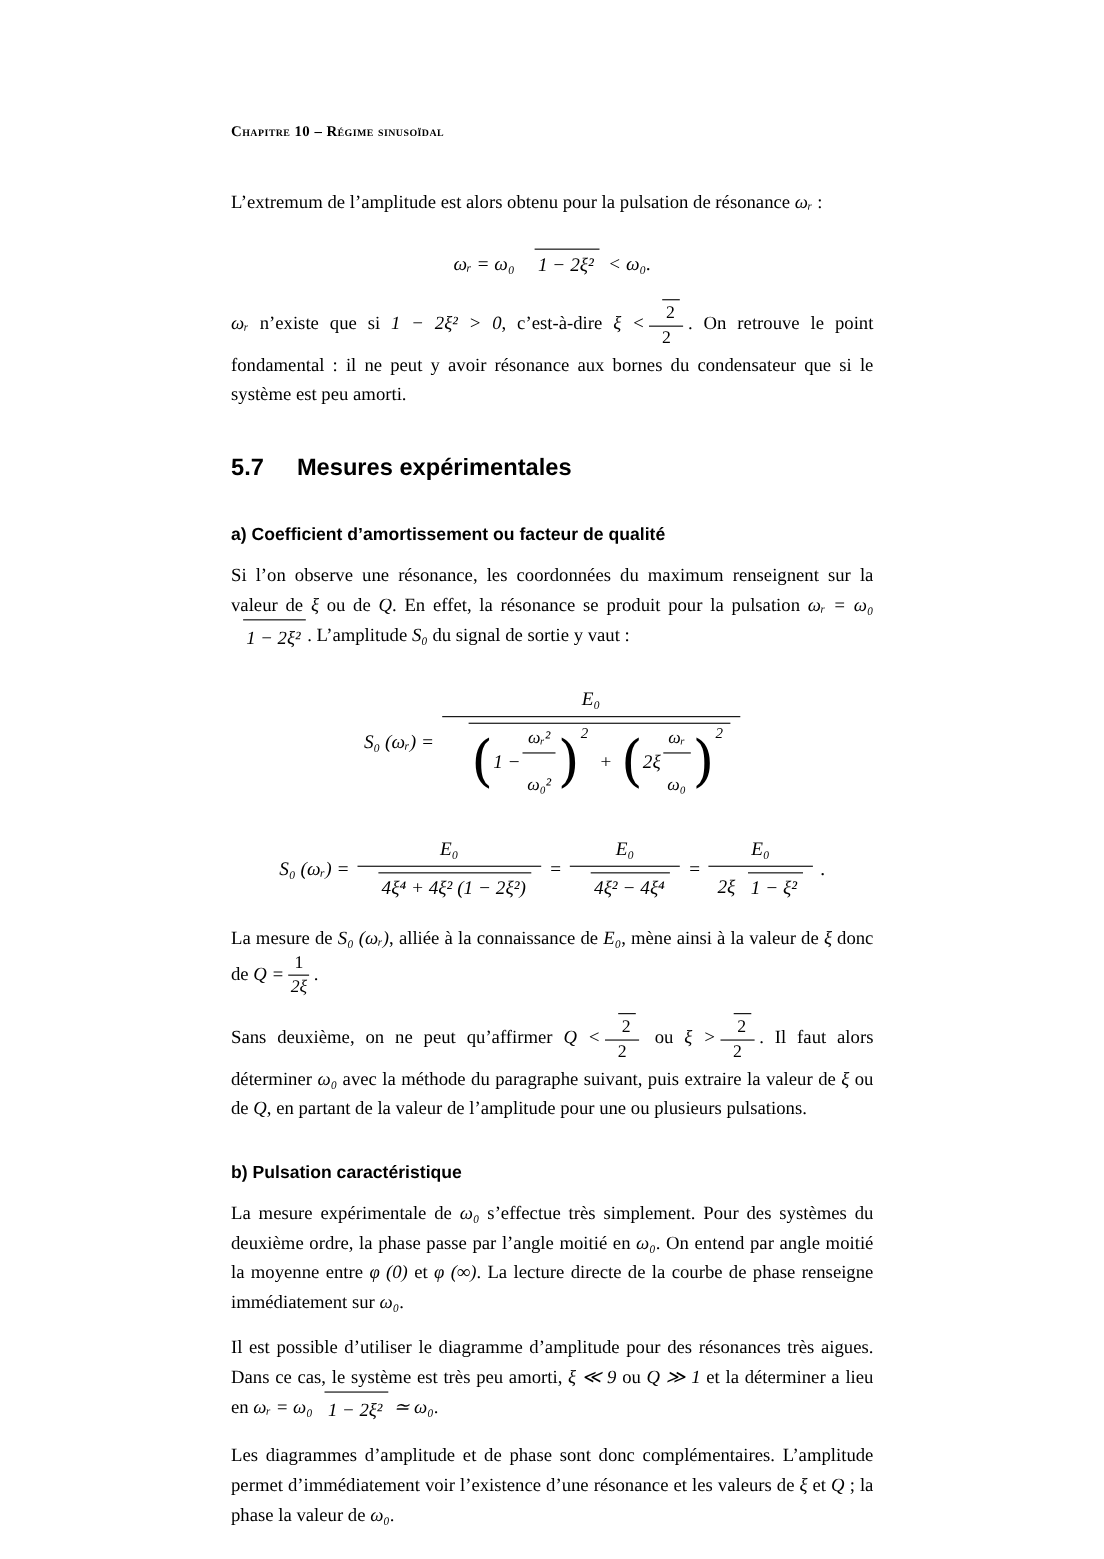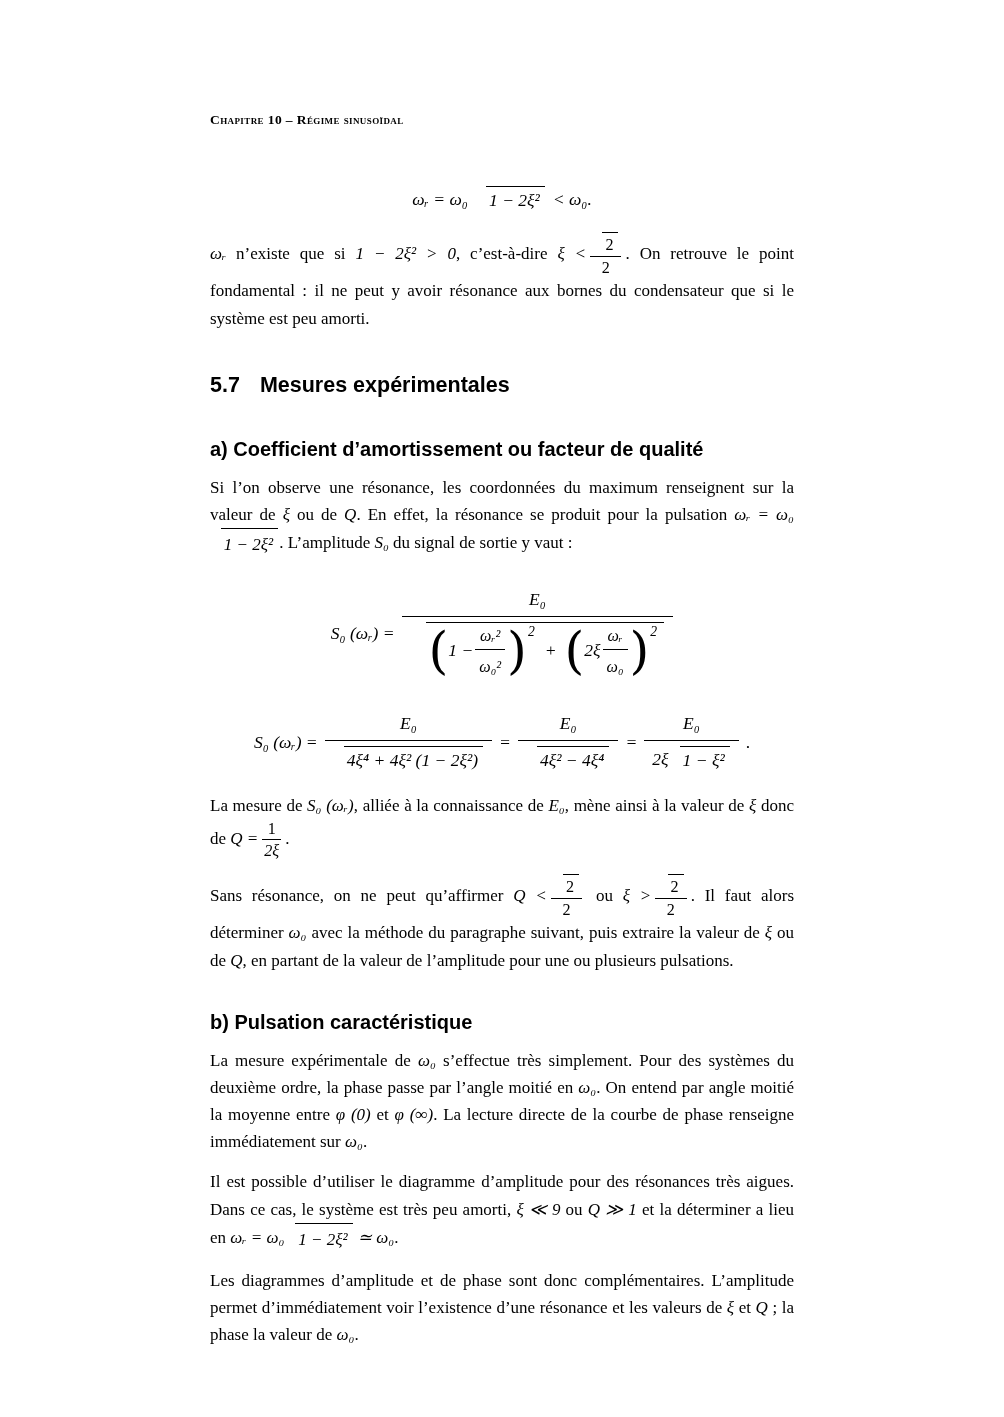--- a/index.html
+++ b/index.html
@@ -45,21 +45,21 @@
   }
 
   
   .bfrac { display: inline-block; text-align: center; vertical-align: middle; }
   .bfrac > .num { display: block; padding: 0 8px 4px; }
   .bfrac > .den { display: block; border-top: 1.4px solid #000; padding: 5px 8px 0; }
 
   
   .sfrac { display: inline-block; text-align: center; font-size: 0.92em; margin: 0 2px; vertical-align: middle; }
   .sfrac > .num { display: block; padding: 0 4px 2px; }
-  .sfrac > .den { display: block; border-top: 1.2px solid #000; padding: 6px 4px 0; }
+  .sfrac > .den { display: block; border-top: 1.2px solid #000; padding: 18px 4px 0; }
 
   
   .ifrac { display: inline-block; text-align: center; vertical-align: middle; margin: 0 4px; line-height: 1.2; font-size: 0.95em; }
   .ifrac > .num { display: block; padding: 0 2px 1px; }
   .ifrac > .den { display: block; border-top: 1.1px solid #000; padding: 1px 2px 0; }
 
   
   .sqrt { display: inline-flex; align-items: flex-start; vertical-align: middle; margin: 0 1px; }
   .sqrt > .sign { flex: none; width: 0.58em; position: relative; }
   .sqrt > .sign svg { position: absolute; inset: 0; width: 100%; height: 100%; display: block; }
@@ -71,47 +71,48 @@
     font-weight: 300;
     line-height: 0;
     font-family: "DejaVu Serif", serif;
   }
   .rad sup { align-self: flex-start; font-size: 0.78em; line-height: 1; margin: 0 2px 0 1px; }
   .op { margin: 0 8px; }
   .den-row { display: inline-flex; align-items: center; }
 
   .section-h {
     display: flex;
-    gap: 20px;
+    gap: 30px;
     font-family: "Liberation Sans", sans-serif;
     font-size: 21.5px;
     font-weight: bold;
     margin: 28px 0 16px 0;
   }
   .sub-h {
     font-family: "Liberation Sans", sans-serif;
-    font-size: 20px;
+    font-size: 16px;
     font-weight: bold;
     margin: 24px 0 13px 0;
   }
   .page-footer {
     margin-top: auto;
     font-weight: bold;
     font-size: 15px;
   }
 </style>
 </head>
 <body>
 
 <div class="page">
 
   <div class="running-head">
     <span>Chapitre 10 – Régime sinusoïdal</span>
   </div>
 
+  <p class="para"><span>L’extremum de l’amplitude est alors obtenu pour la pulsation de résonance </span><span class="mi">ωᵣ</span><span> :</span></p>
 
   <div class="display-eq">
     <span class="mi">ωᵣ = ω₀</span>
       <span class="sqrt">
         <span class="sign">
           <svg viewBox="0 0 12 24" preserveAspectRatio="none" aria-hidden="true">
             <path d="M0.5 14.5 L3.2 13 L6.3 22.5 L11.3 0.8 L12 0.8" fill="none" stroke="currentColor" stroke-width="1.4" vector-effect="non-scaling-stroke"></path>
           </svg>
         </span>
         <span class="rad mi">1 − 2ξ²</span>
@@ -218,21 +219,21 @@
               </span>
               <span class="rad mi">1 − ξ²</span>
             </span>
           </span></span>
     </span>
     <span>.</span>
   </div>
 
   <p class="para"><span>La mesure de </span><span class="mi">S₀ (ωᵣ)</span><span>, alliée à la connaissance de </span><span class="mi">E₀</span><span>, mène ainsi à la valeur de </span><span class="mi">ξ</span><span> donc de </span><span class="mi">Q =</span><span class="ifrac"><span class="num">1</span><span class="den mi">2ξ</span></span><span>.</span></p>
 
-  <p class="para"><span>Sans résonance, on ne peut qu’affirmer </span><span class="mi">Q &lt;</span><span class="ifrac"><span class="num"><span class="sqrt">
+  <p class="para"><span>Sans deuxième, on ne peut qu’affirmer </span><span class="mi">Q &lt;</span><span class="ifrac"><span class="num"><span class="sqrt">
             <span class="sign">
               <svg viewBox="0 0 12 24" preserveAspectRatio="none" aria-hidden="true">
                 <path d="M0.5 14.5 L3.2 13 L6.3 22.5 L11.3 0.8 L12 0.8" fill="none" stroke="currentColor" stroke-width="1.4" vector-effect="non-scaling-stroke"></path>
               </svg>
             </span>
             <span class="rad">2</span>
           </span></span><span class="den">2</span></span><span> ou </span><span class="mi">ξ &gt;</span><span class="ifrac"><span class="num"><span class="sqrt">
             <span class="sign">
               <svg viewBox="0 0 12 24" preserveAspectRatio="none" aria-hidden="true">
                 <path d="M0.5 14.5 L3.2 13 L6.3 22.5 L11.3 0.8 L12 0.8" fill="none" stroke="currentColor" stroke-width="1.4" vector-effect="non-scaling-stroke"></path>

